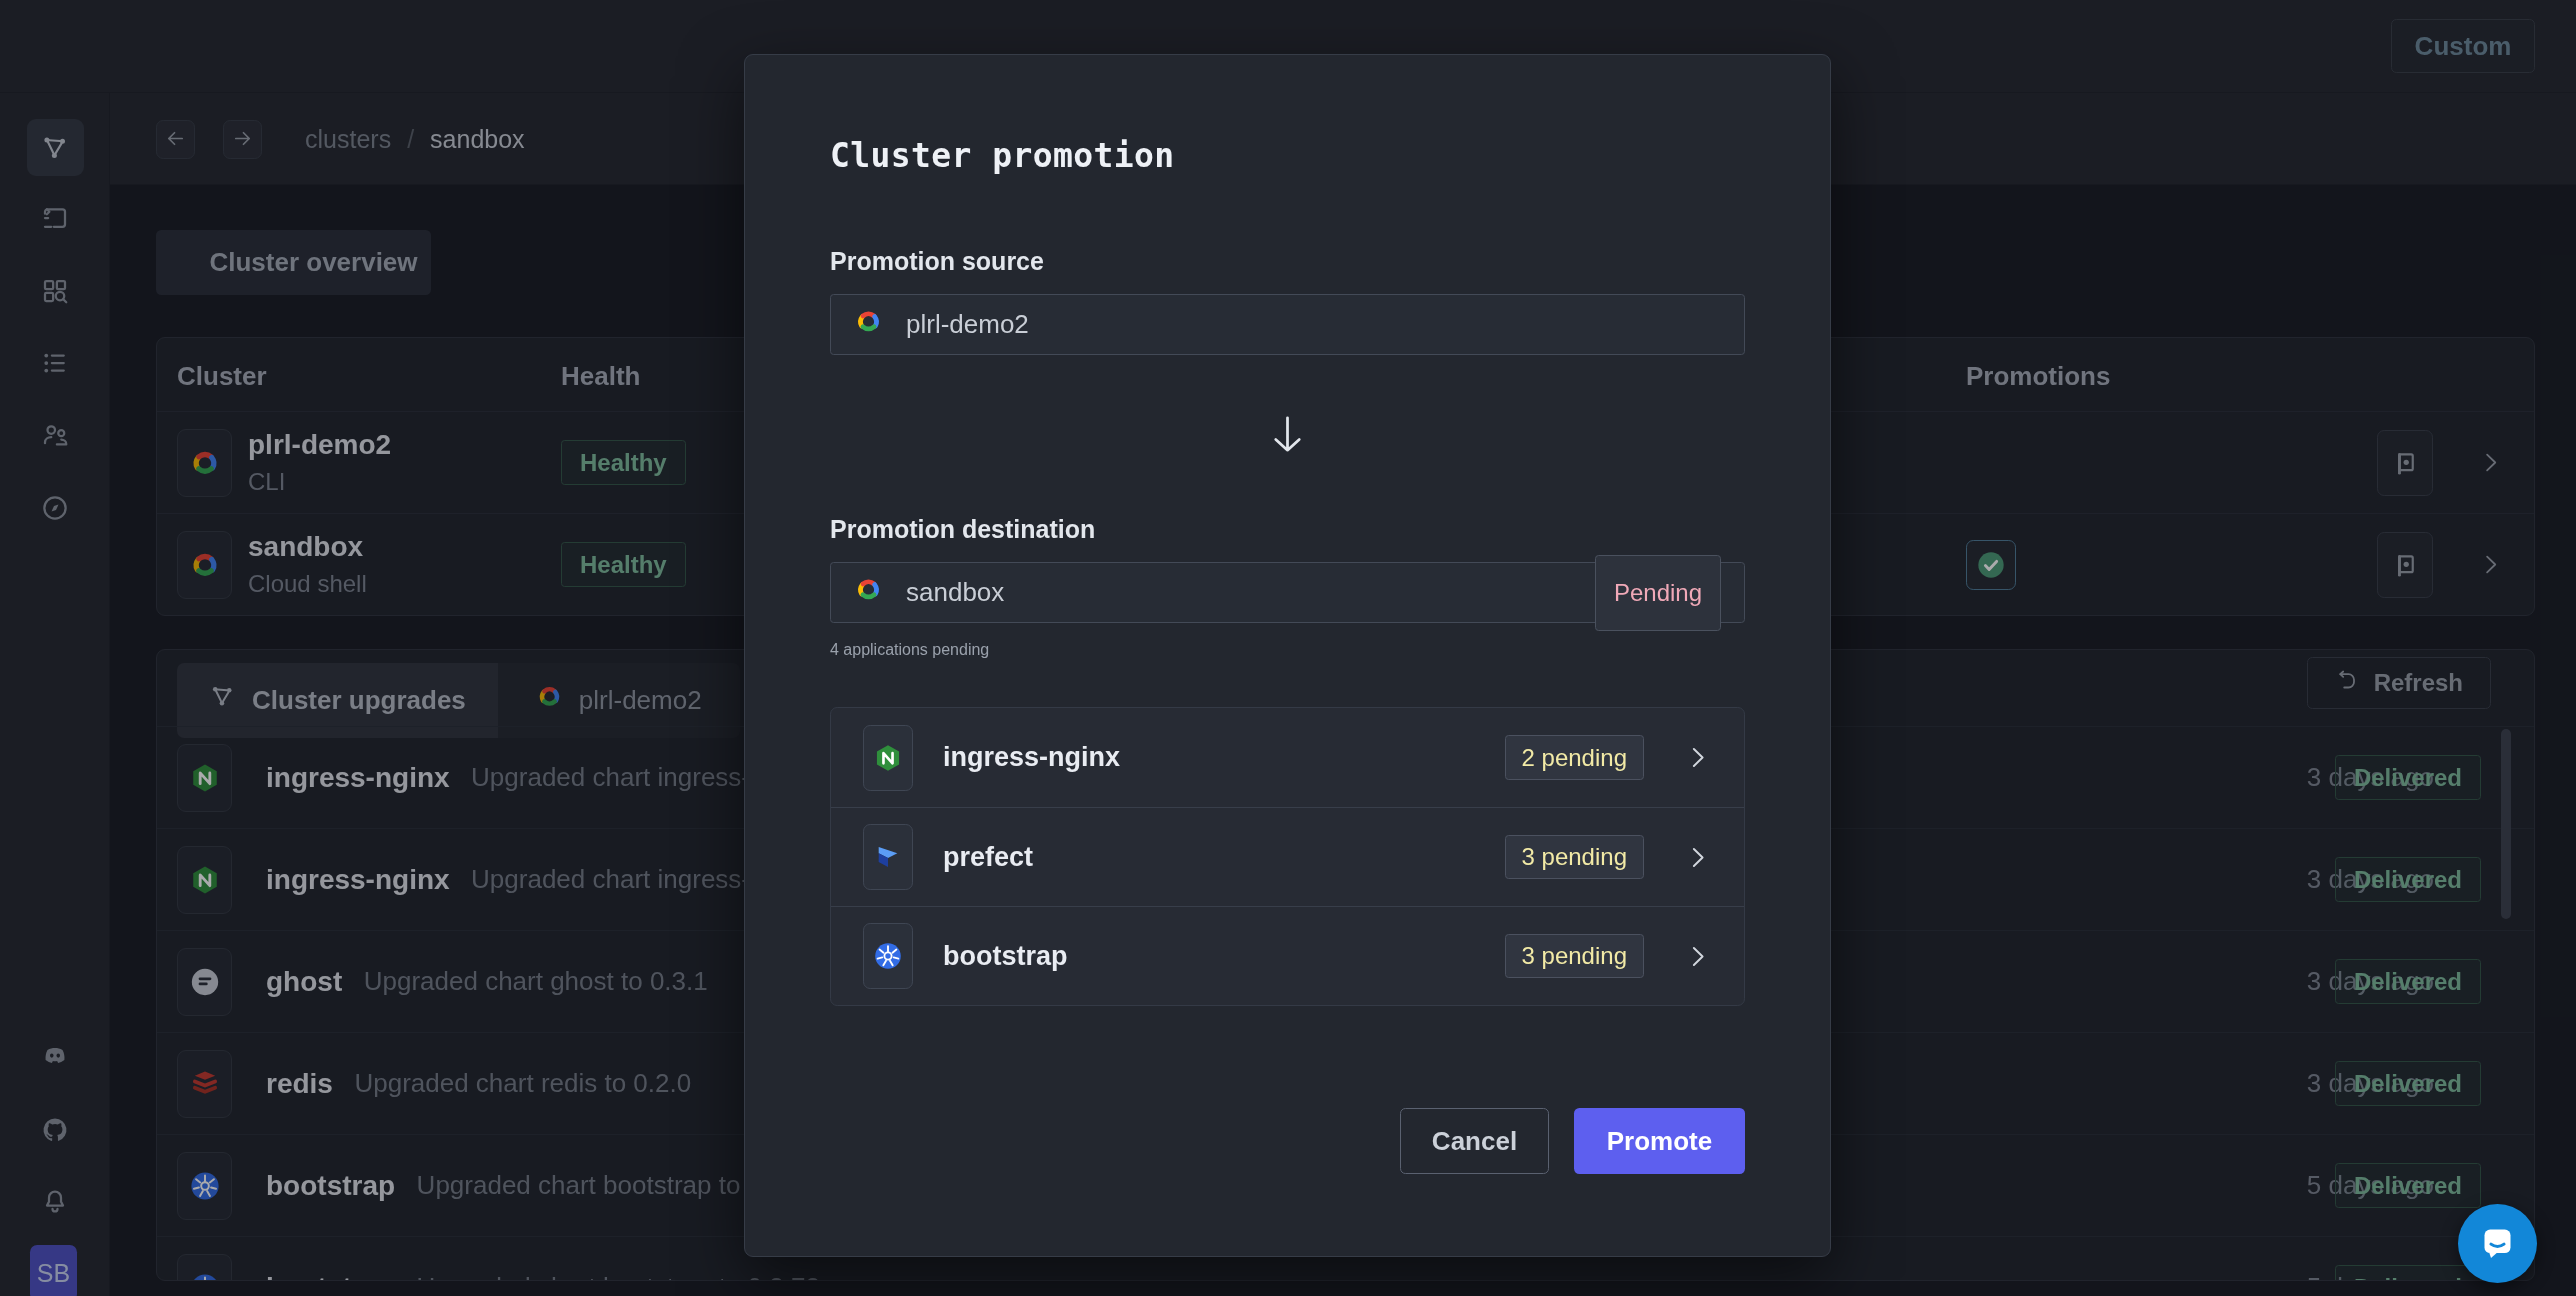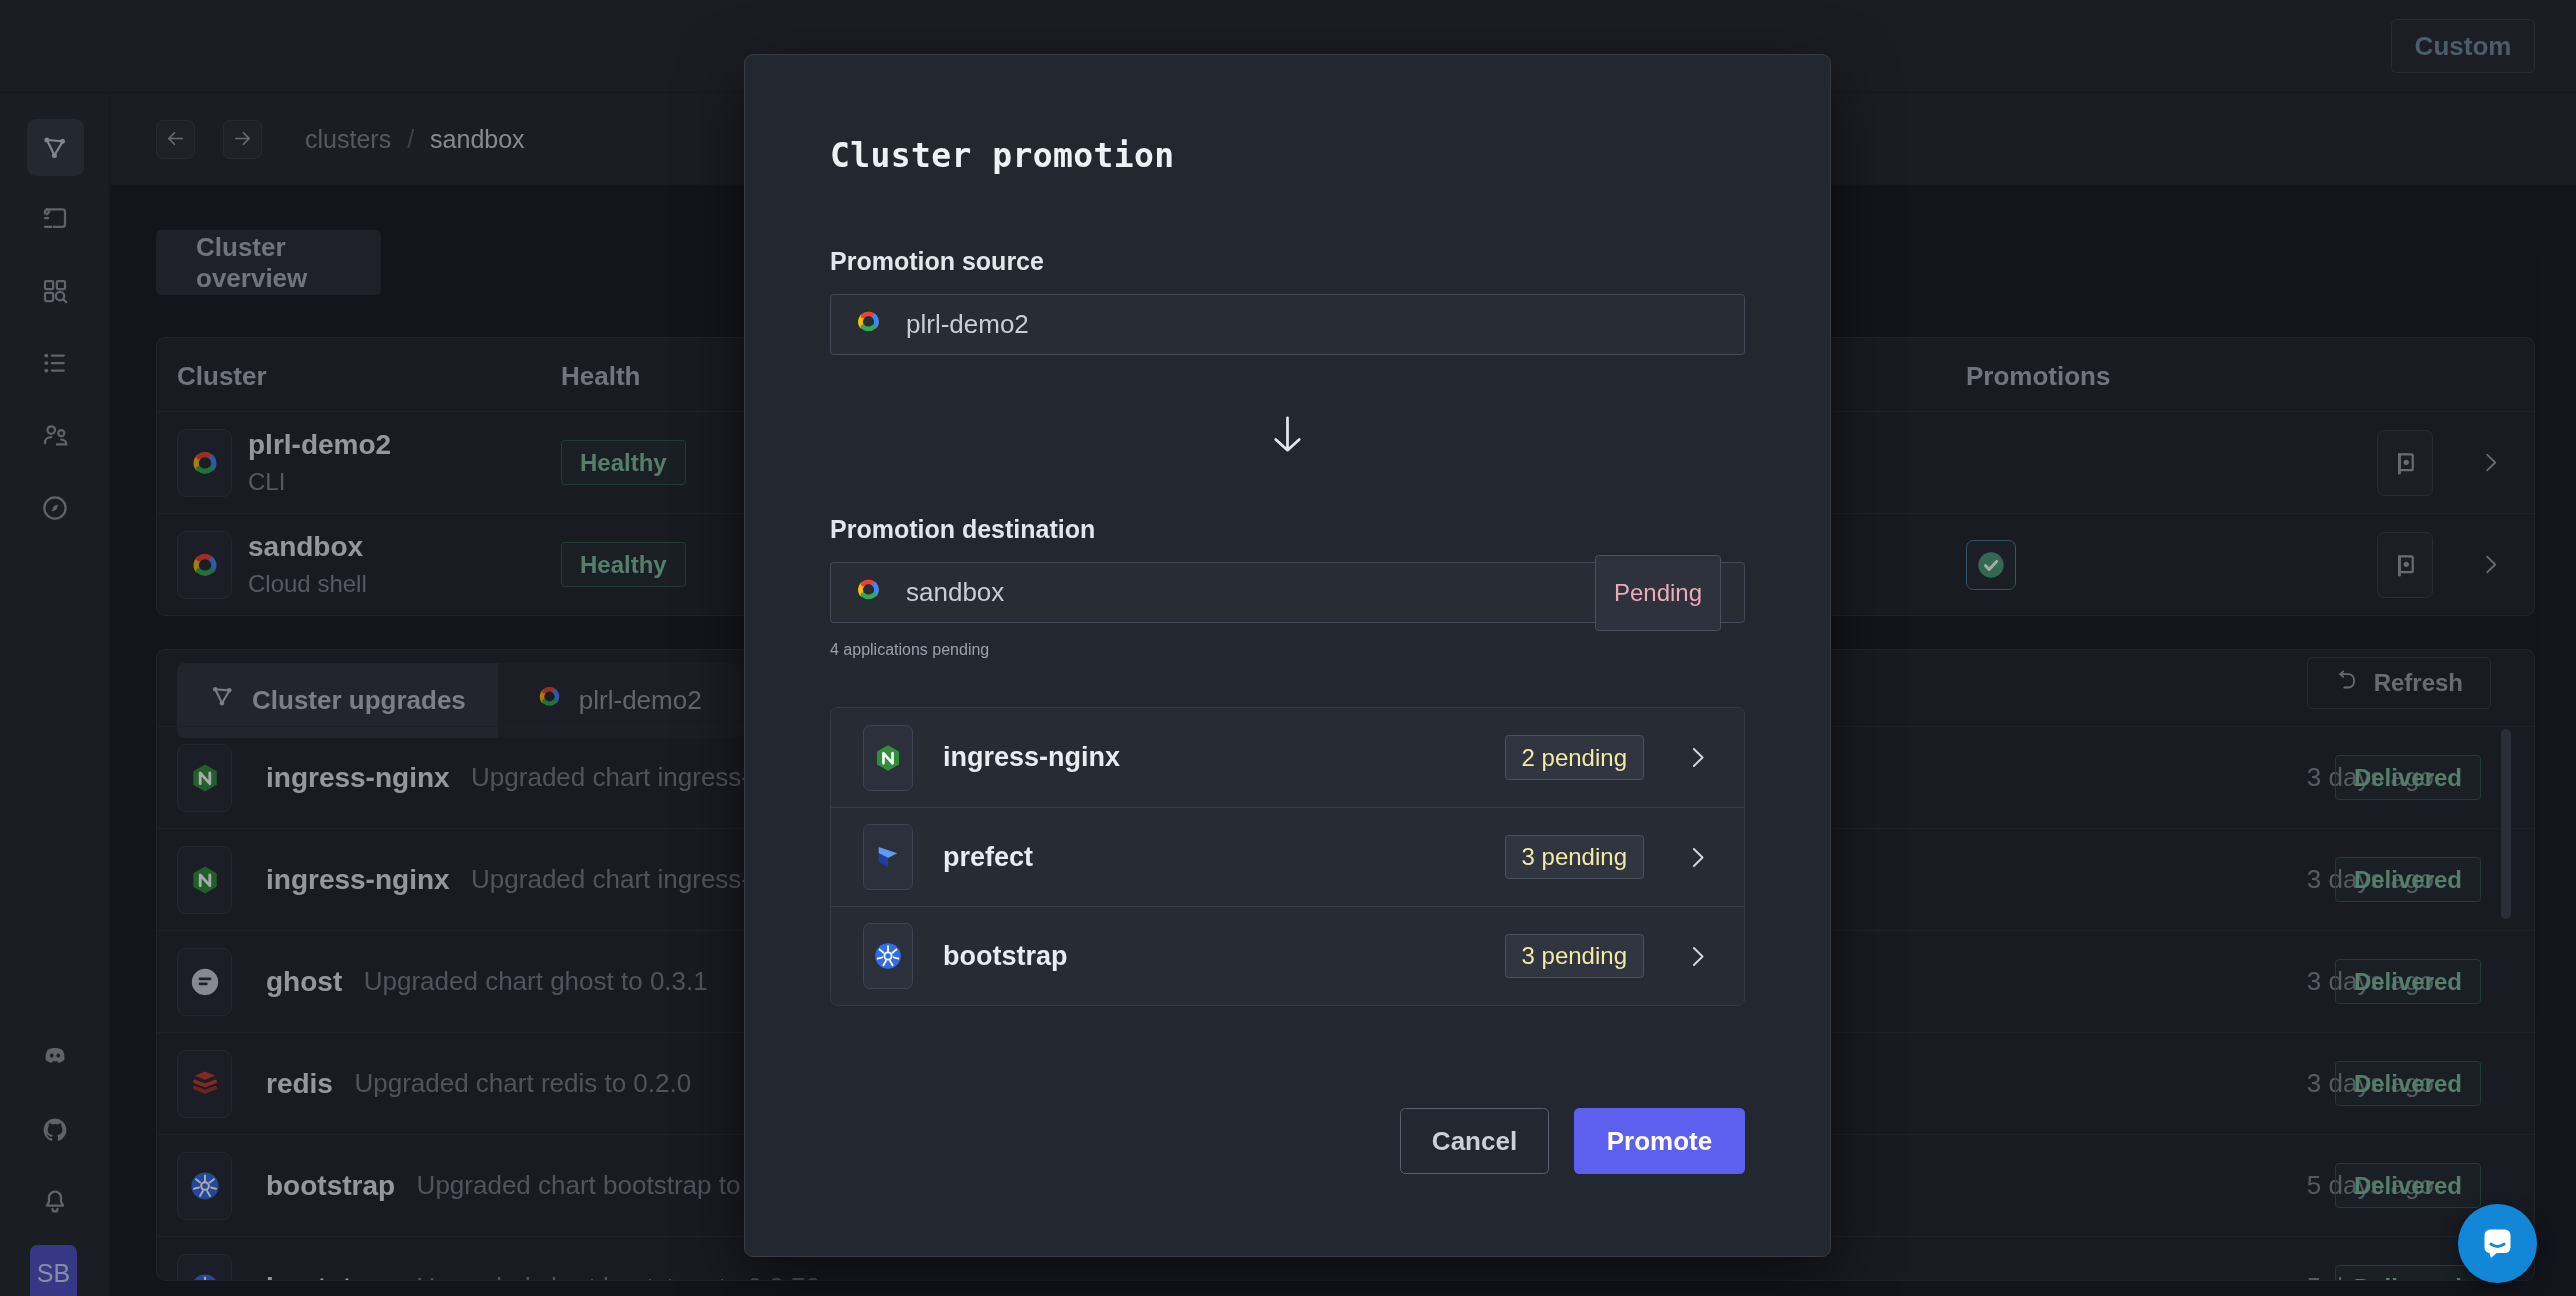--- a/index.html
+++ b/index.html
@@ -25,21 +25,21 @@
   .crumbs { position:absolute; left:305px; top:120px; height:39px; display:flex; align-items:center; gap:16px; font-size:25px; z-index:3; }
   .crumb-dim { color:#7c838e; } .crumb-sep { color:#5b616b; } .crumb-active { color:#c9ced6; }
 
   
   .side-item { position:absolute; left:0; width:110px; display:flex; justify-content:center; z-index:3; color:#8d949f; }
   .side-tile { width:57px; height:57px; border-radius:9px; background:#343a45; display:flex; align-items:center; justify-content:center; color:#c3c9d2; }
   .avatar { position:absolute; left:30px; top:1245px; width:47px; height:56px; border-radius:7.2px; background:#4f52c4; color:#c9d4f0;
     font-size:25px; display:flex; align-items:center; justify-content:center; z-index:3; }
 
   
-  .tab-overview { position:absolute; left:156px; top:230px; width:225px; height:65px; background:#2b303b; border-radius:5.4px;
+  .tab-overview { position:absolute; left:156px; top:230px; width:275px; height:65px; background:#2b303b; border-radius:5.4px;
     display:flex; align-items:center; justify-content:center; color:#a6adb8; font-size:26px; font-weight:bold; z-index:3;padding-left:40px; }
 
   .card { position:absolute; background:#22262e; border:0.9px solid #30353f; border-radius:9px; z-index:3; }
   #clusters-card { left:156px; top:337px; width:2379px; height:279px; }
   .thead { position:relative; height:73px; }
   .th { position:absolute; top:23px; font-size:26px; font-weight:bold; color:#a7aeb9; }
   .crow { position:relative; height:102px; border-top:0.9px solid #2b303a; }
   .icon-tile { width:55px; height:68px; border-radius:9px; border:0.9px solid #343a44; background:#262b34;
     display:flex; align-items:center; justify-content:center; flex:none; }
   .cell-abs { position:absolute; display:flex; align-items:center; }

